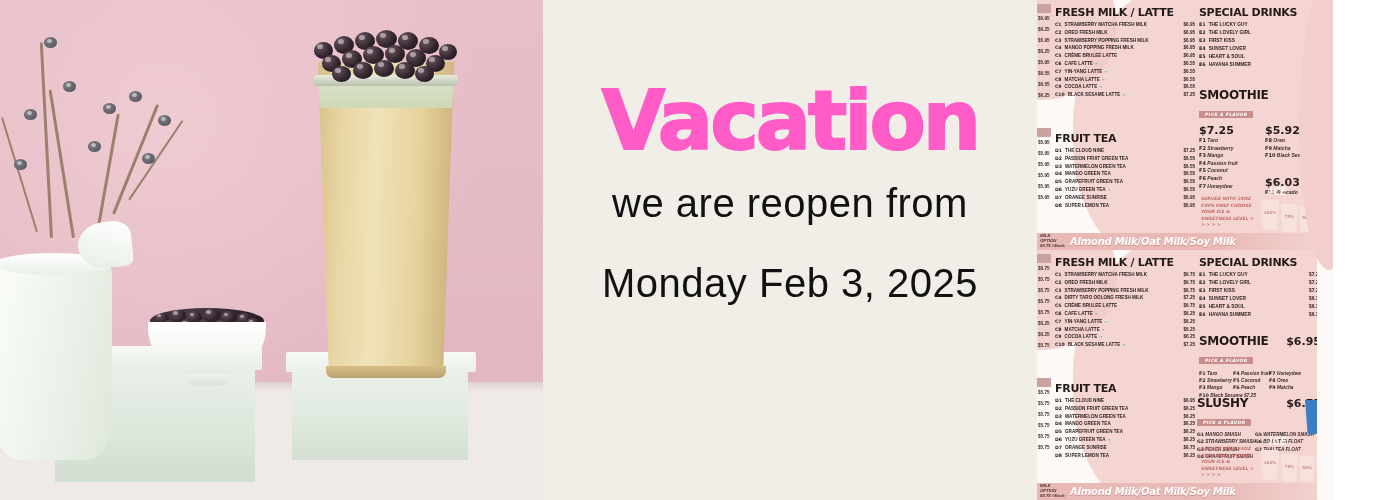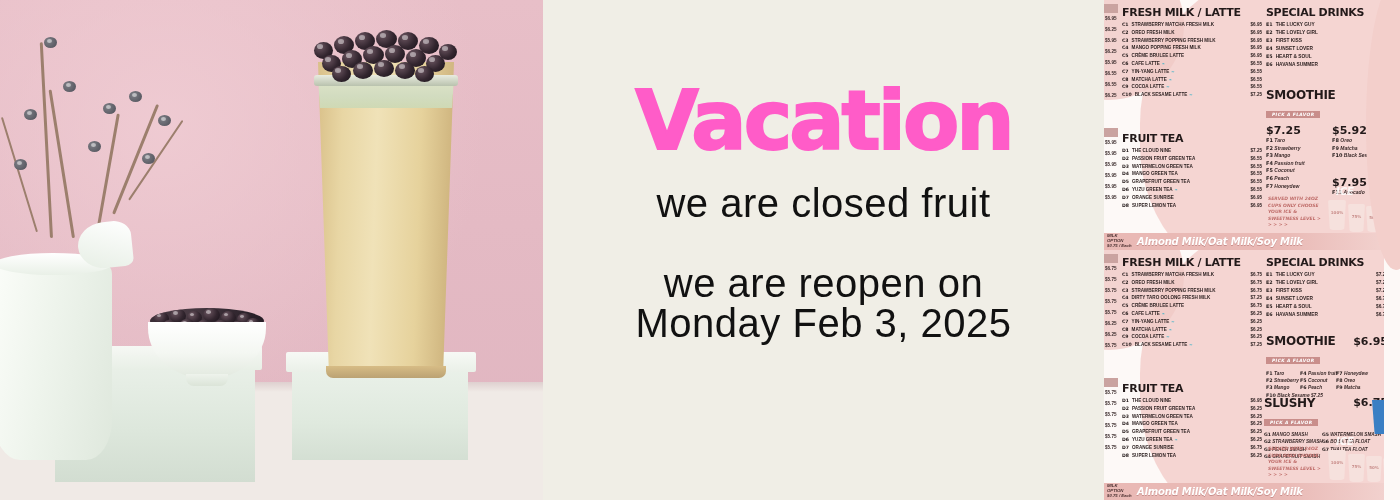--- a/index.html
+++ b/index.html
@@ -64,21 +64,21 @@
       background:linear-gradient(180deg,#d7bc85,#bba273);border-radius:0 0 7px 7px;}
   .cup-foam{position:absolute;left:318px;bottom:392px;width:136px;height:30px;
       background:linear-gradient(180deg,#dfe5c9 0%,#d2dcc0 60%,#cfd9b4 100%);
       clip-path:polygon(1.5% 100%,98.5% 100%,100% 0,0 0);}
   .cup-lid{position:absolute;left:314px;bottom:414px;width:144px;height:11px;
       background:linear-gradient(180deg,#e9ecdf,#b9c2ae);border-radius:3px;}
   .cup-boba{position:absolute;left:308px;bottom:418px;width:156px;height:62px;overflow:hidden;
       border-radius:50% 50% 6px 6px;}
 
   
-  .mid{position:relative;width:561px;height:500px;background:#f0eee6;
+  .mid{position:relative;width:494px;height:500px;background:#f0eee6;
        display:flex;flex-direction:column;align-items:center;}
   .vacation{margin-top:86px;color:#ff5cc8;font-size:82px;line-height:.86;
        font-weight:900;letter-spacing:-3px;font-family:"DejaVu Sans",sans-serif;
        -webkit-text-stroke:2px #ff5cc8;}
   .msg1{margin-top:26px;color:#111;font-size:40px;line-height:1.0;font-weight:400;
        text-align:center;letter-spacing:.5px;font-family:"Liberation Sans",sans-serif;}
   .msg1 .l2{display:block;}
   .msg2{margin-top:40px;color:#111;font-size:40px;line-height:1.0;font-weight:400;
        text-align:center;letter-spacing:.5px;}
   .msg2 .l2{display:block;font-weight:500;}
@@ -216,24 +216,23 @@
       <div class="pearl" style="left:45px;top:42px;width:20px;height:17px;"></div>
       <div class="pearl" style="left:66px;top:40px;width:20px;height:17px;"></div>
       <div class="pearl" style="left:87px;top:42px;width:20px;height:17px;"></div>
       <div class="pearl" style="left:107px;top:46px;width:19px;height:16px;"></div>
     </div>
   </div>
 
   <div class="mid">
     <div class="vacation">Vacation</div>
     <div class="msg1">
-      <span>we are closed fruit</span>
+      <span>we are reopen from</span>
     </div>
     <div class="msg2">
-      <span>we are reopen on</span>
       <span class="l2">Monday Feb 3, 2025</span>
     </div>
   </div>
 
   <div class="menu">
     <div id="boards">
   <div class="mpanel mp-top" style="top:0px">
     <div class="mp-bgwave"></div>
     <div class="mp-bgwave2"></div>
     <div class="mp-inner">
@@ -391,21 +390,21 @@
                   <div class="flav" style="font-size:5px;line-height:7.6px;"><span class="flavcode">F6</span> Peach</div>
                   <div class="flav" style="font-size:5px;line-height:7.6px;"><span class="flavcode">F7</span> Honeydew</div>
       </div>
                 <div style="position:absolute;left:66px;top:0px;">
         <div class="bigprice" style="font-size:11px;">$5.92</div>
         <div class="flav" style="font-size:5px;line-height:7.6px;"><span class="flavcode">F8</span> Oreo</div>
                   <div class="flav" style="font-size:5px;line-height:7.6px;"><span class="flavcode">F9</span> Matcha</div>
                   <div class="flav" style="font-size:5px;line-height:7.6px;"><span class="flavcode">F10</span> Black Sesame</div>
       </div>
                 <div style="position:absolute;left:66px;top:52px;">
-        <div class="bigprice" style="font-size:11px;">$7.95</div>
+        <div class="bigprice" style="font-size:11px;">$6.03</div>
         <div class="flav" style="font-size:5px;line-height:7.6px;"><span class="flavcode">F11</span> Avocado</div>
       </div>
               </div>
       </div>
 
       <div class="sec" style="left:18px;top:132px;width:140px;">
         <div class="sec-title" style="font-size:11px;margin-bottom:2px;">FRUIT TEA</div>
         <div class="row" style="font-size:4.6px;line-height:7.8px;">
        <span class="code">D1</span>
        <span class="nm">THE CLOUD NINE</span>
@@ -656,21 +655,21 @@
                   <div class="flav" style="font-size:4.8px;line-height:7.2px;"><span class="flavcode">F8</span> Oreo</div>
                   <div class="flav" style="font-size:4.8px;line-height:7.2px;"><span class="flavcode">F9</span> Matcha</div>
                 </div>
                 <div style="position:absolute;left:0px;top:21.6px;">
                   <div class="flav" style="font-size:4.8px;line-height:7.2px;"><span class="flavcode">F10</span> Black Sesame $7.25</div>
                 </div>
               </div>
       </div>
 
       <div class="sec" style="left:160px;top:146px;width:124px;">
-      <div style="display:flex;align-items:flex-start;justify-content:space-between;">
+      <div style="display:flex;align-items:flex-end;justify-content:space-between;">
         <span class="sec-title" style="font-size:12px;">SLUSHY</span>
         <span class="bigprice" style="font-size:11px;">$6.75</span>
       </div>
       <div class="pickflavor">PICK A FLAVOR</div>
       <div style="position:relative;height:34px;margin-top:3px;">
                 <div style="position:absolute;left:0px;top:0;">
                   <div class="flav" style="font-size:4.6px;line-height:7.4px;"><span class="flavcode">G1</span> MANGO SMASH</div>
                   <div class="flav" style="font-size:4.6px;line-height:7.4px;"><span class="flavcode">G2</span> STRAWBERRY SMASH</div>
                   <div class="flav" style="font-size:4.6px;line-height:7.4px;"><span class="flavcode">G3</span> PEACH SMASH</div>
                   <div class="flav" style="font-size:4.6px;line-height:7.4px;"><span class="flavcode">G4</span> GRAPEFRUIT SMASH</div>

